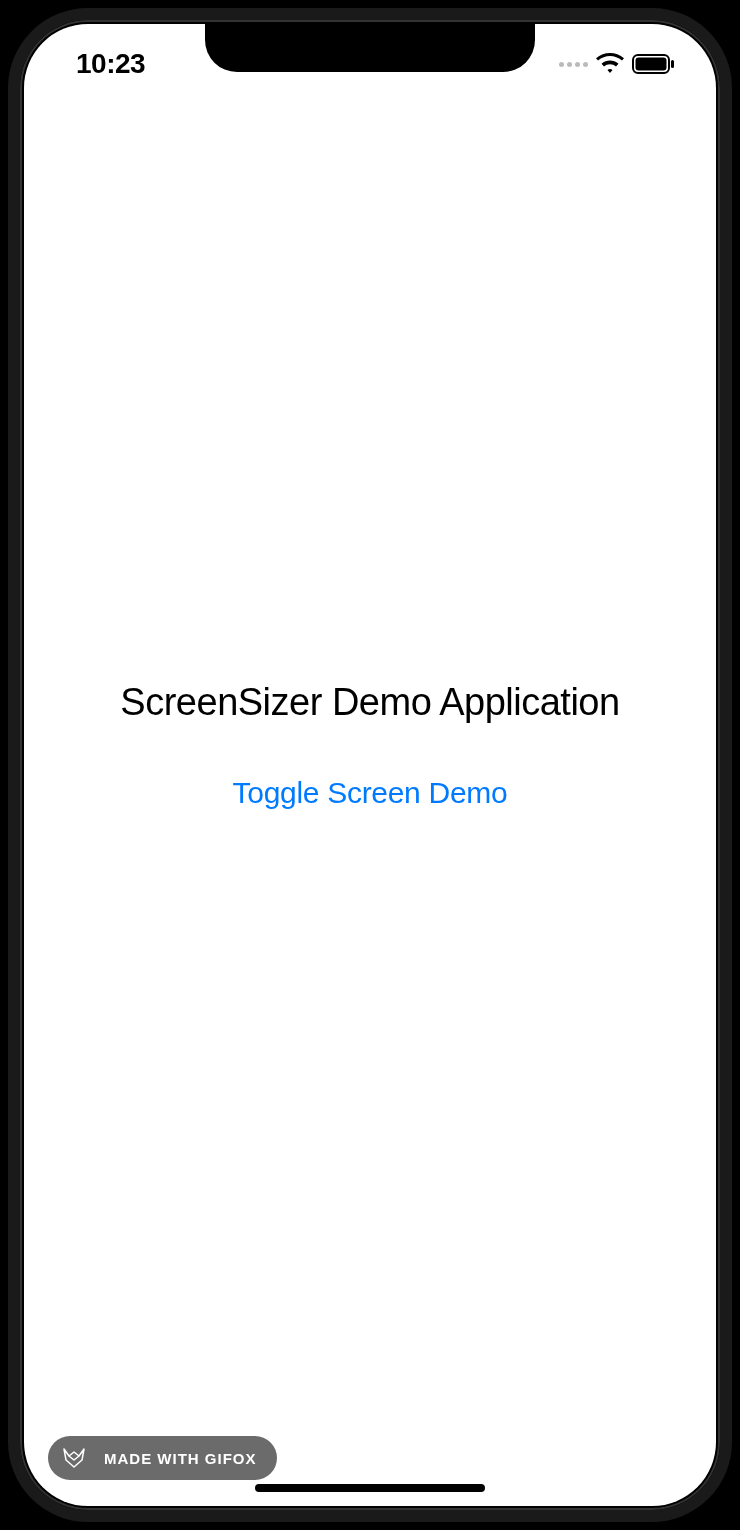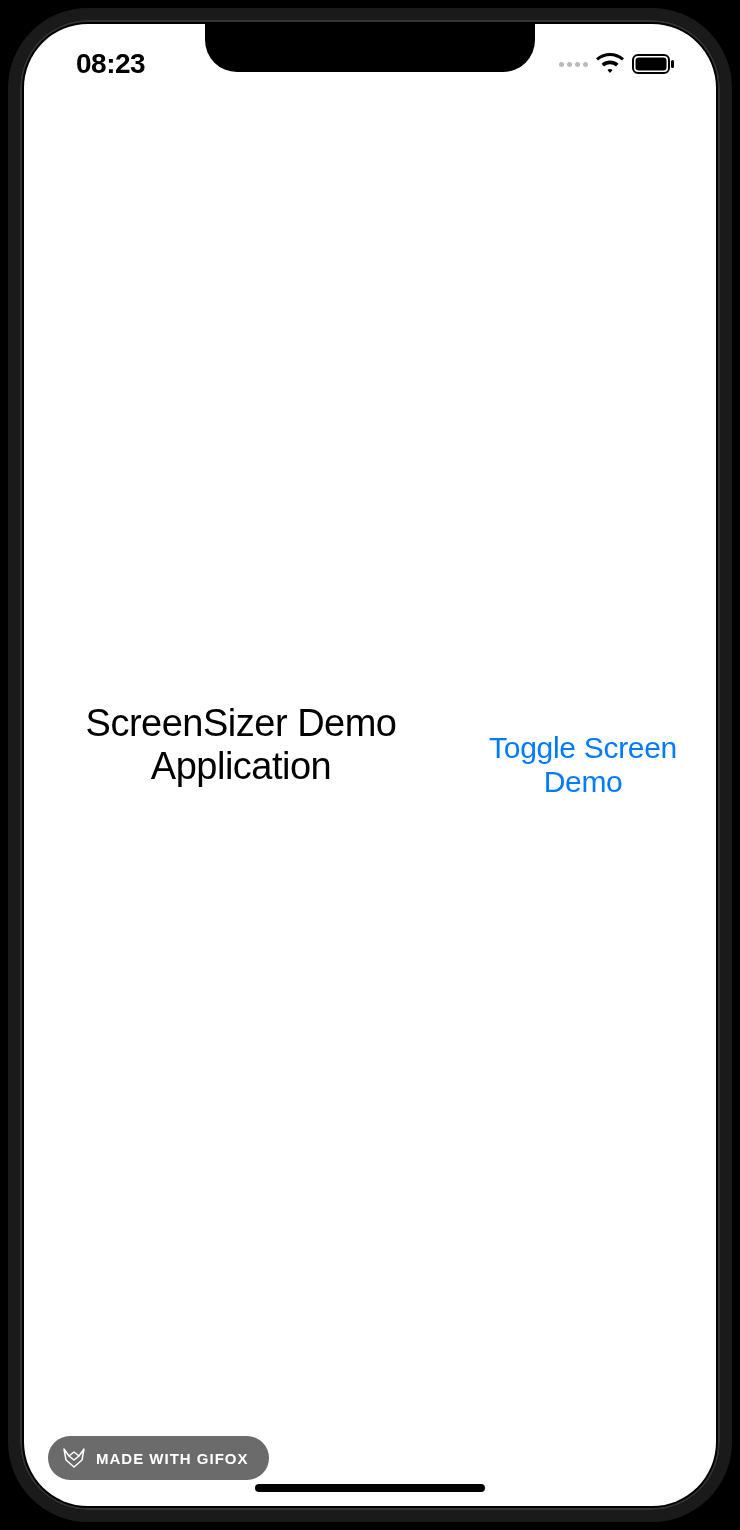--- a/index.html
+++ b/index.html
@@ -105,21 +105,21 @@
       display: block;
     }
     
     .app-content {
       position: absolute;
       top: 0;
       left: 0;
       right: 0;
       bottom: 0;
       display: flex;
-      flex-direction: row;
+      flex-direction: column;
       align-items: center;
       justify-content: center;
       padding: 0 30px;
       gap: 52px;
     }
     
     .app-title {
       font-size: 38px;
       font-weight: 400;
       color: #000;
@@ -153,21 +153,21 @@
     
     .gifox-badge {
       position: absolute;
       bottom: 50px;
       left: 48px;
       background: #6b6b6b;
       border-radius: 30px;
       padding: 10px 20px 10px 14px;
       display: flex;
       align-items: center;
-      gap: 10px;
+      gap: 18px;
       z-index: 20;
     }
     
     .gifox-icon svg {
       width: 24px;
       height: 24px;
       display: block;
     }
     
     .gifox-text {
@@ -179,21 +179,21 @@
   </style>
 </head>
 <body>
 
 <div class="phone-frame">
   <div class="phone-inner">
 
     <div class="notch"></div>
 
     <div class="status-bar">
-      <div class="status-time">08:23</div>
+      <div class="status-time">10:23</div>
       <div class="status-right">
         <div class="signal-dots">
           <div class="signal-dot"></div>
           <div class="signal-dot"></div>
           <div class="signal-dot"></div>
           <div class="signal-dot"></div>
         </div>
         <div class="wifi-icon">
           <svg viewBox="0 0 28 22" fill="none">
             <path d="M14 20 C14 20 16.5 17 16.5 17 C15 15.8 13 15.8 11.5 17 Z" fill="#000"></path>

